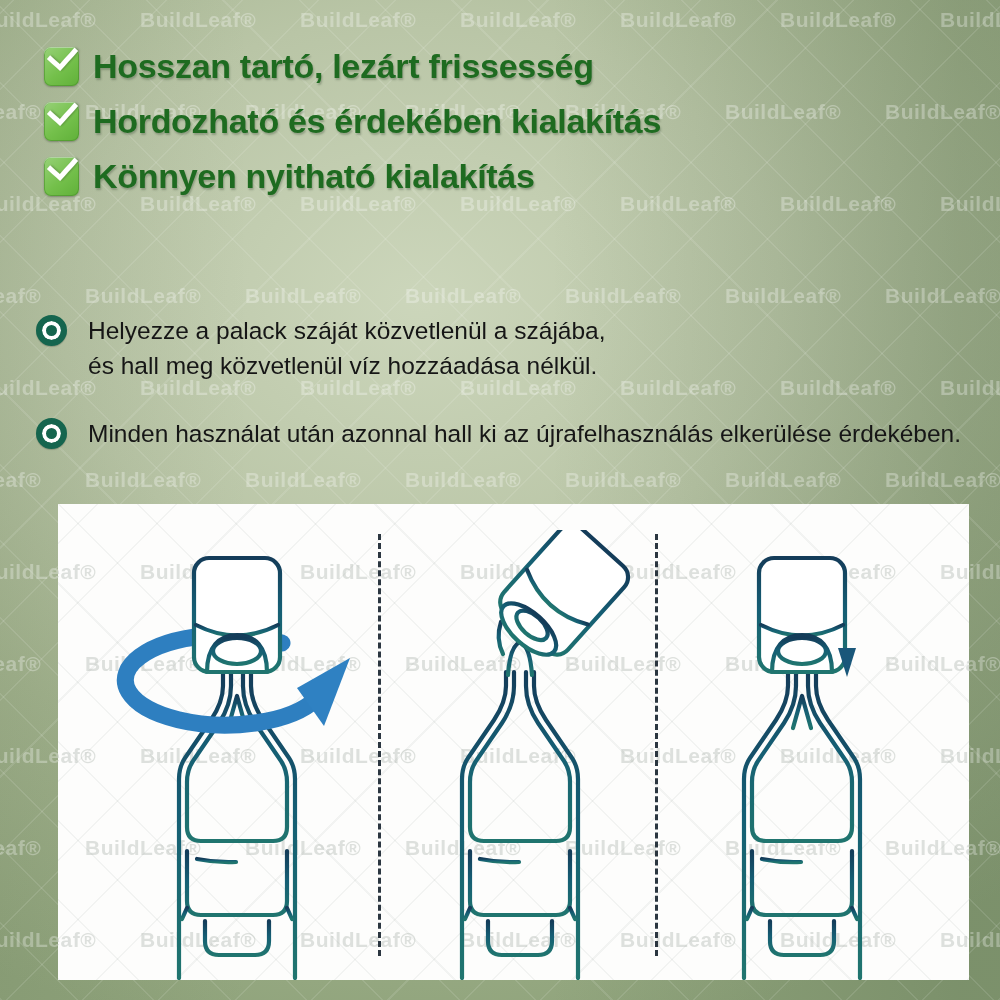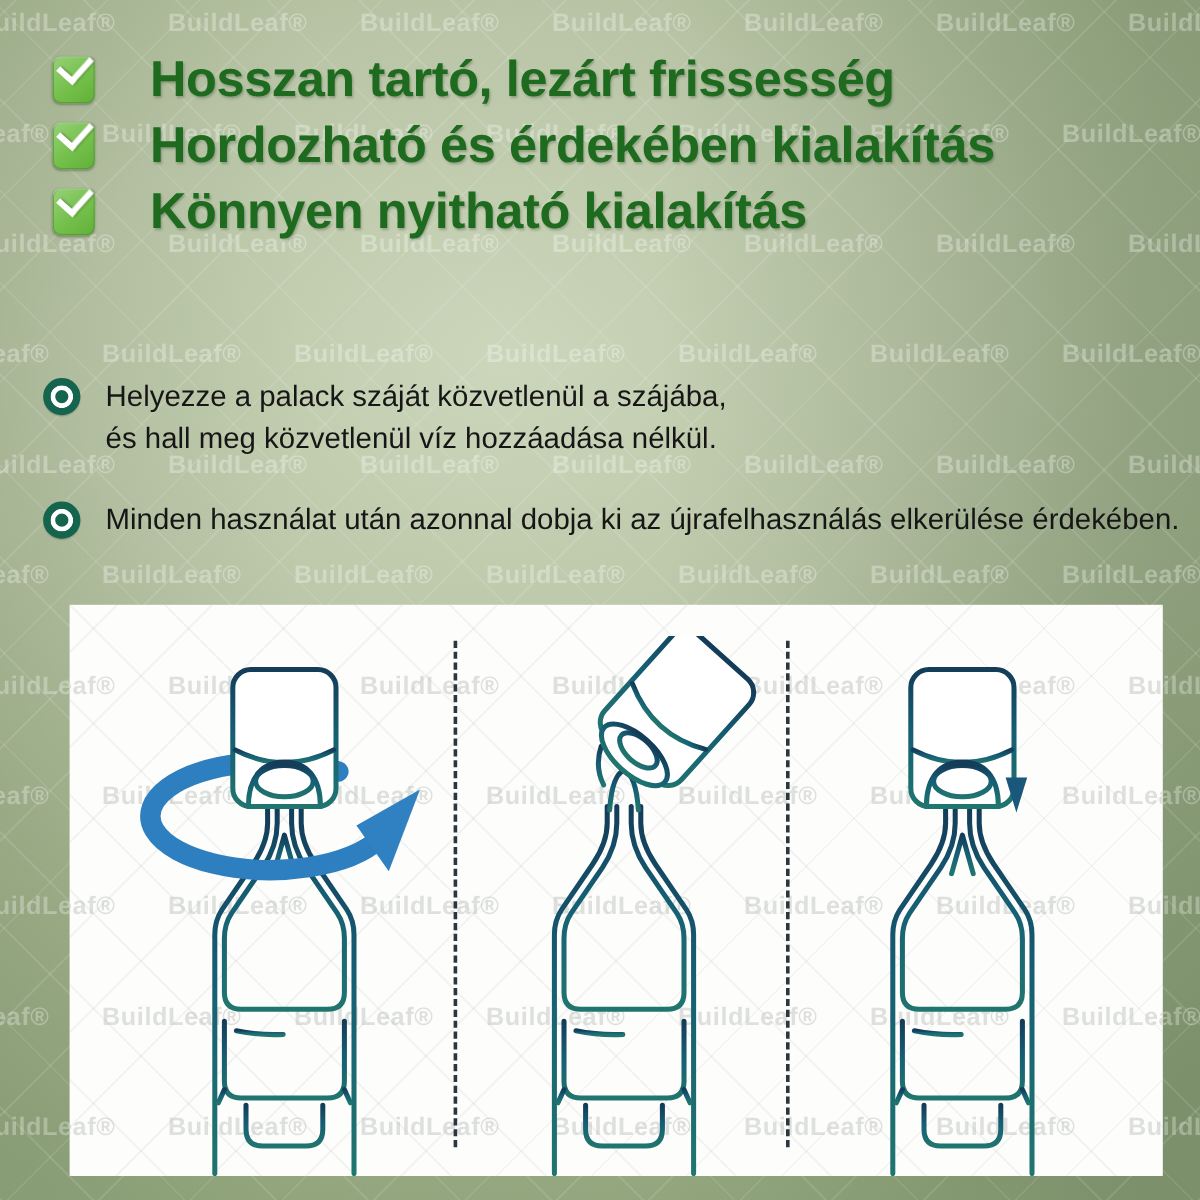--- a/index.html
+++ b/index.html
@@ -26,22 +26,22 @@
     background:linear-gradient(140deg,#97d178 0%,#74c04b 55%,#60b039 100%);
     box-shadow: inset 0 1px 0 rgba(255,255,255,.5), inset 0 0 0 1px rgba(70,140,40,.55), 0 1px 2px rgba(0,0,0,.28);
   }
   .tick{
     position:absolute; left:5px; top:-1px; width:22px; height:13px;
     border-left:5px solid #fff; border-bottom:5px solid #fff;
     transform:rotate(-48deg);
     filter:drop-shadow(1px 1px 1px rgba(0,0,0,.25));
   }
   .feature-label{
-    font-weight:bold; font-size:42px; color:#1e6b20; letter-spacing:-.3px;
-    white-space:nowrap; text-shadow:1px 2px 2px rgba(40,60,35,.30);margin-left:32px;
+    font-weight:bold; font-size:34px; color:#1e6b20; letter-spacing:-.3px;
+    white-space:nowrap; text-shadow:1px 2px 2px rgba(40,60,35,.30);
   }
   
   .instruction{position:absolute; left:36px; display:flex; gap:21px; z-index:3;}
   .i1{top:241px}.i2{top:313px}.i3{top:416px}
   .bullseye{
     flex:none; width:19px; height:19px; margin-top:2px; border-radius:50%;
     border:6px solid #15654e; background:#15654e;
     box-shadow: inset 0 0 0 4px #fff, 0 1px 1px rgba(0,0,0,.2);
   }
   .ins-text div{font-size:24.5px; line-height:35px; color:#161616; white-space:nowrap;}
@@ -170,21 +170,21 @@
   <div class="instruction i2">
     <span class="bullseye"></span>
     <div class="ins-text">
       <div>Helyezze a palack száját közvetlenül a szájába,</div>
       <div>és hall meg közvetlenül víz hozzáadása nélkül.</div>
     </div>
   </div>
   <div class="instruction i3">
     <span class="bullseye"></span>
     <div class="ins-text">
-      <div>Minden használat után azonnal dobja ki az újrafelhasználás elkerülése érdekében.</div>
+      <div>Minden használat után azonnal hall ki az újrafelhasználás elkerülése érdekében.</div>
     </div>
   </div>
 
   <div class="panel">
     <div class="wm-layer" id="wm-panel">
         <span class="wm" style="left: -78px; top: 56px; color: rgba(150, 158, 150, 0.3);">BuildLeaf®</span>
         <span class="wm" style="left: 82px; top: 56px; color: rgba(150, 158, 150, 0.3);">BuildLeaf®</span>
         <span class="wm" style="left: 242px; top: 56px; color: rgba(150, 158, 150, 0.3);">BuildLeaf®</span>
         <span class="wm" style="left: 402px; top: 56px; color: rgba(150, 158, 150, 0.3);">BuildLeaf®</span>
         <span class="wm" style="left: 562px; top: 56px; color: rgba(150, 158, 150, 0.3);">BuildLeaf®</span>

